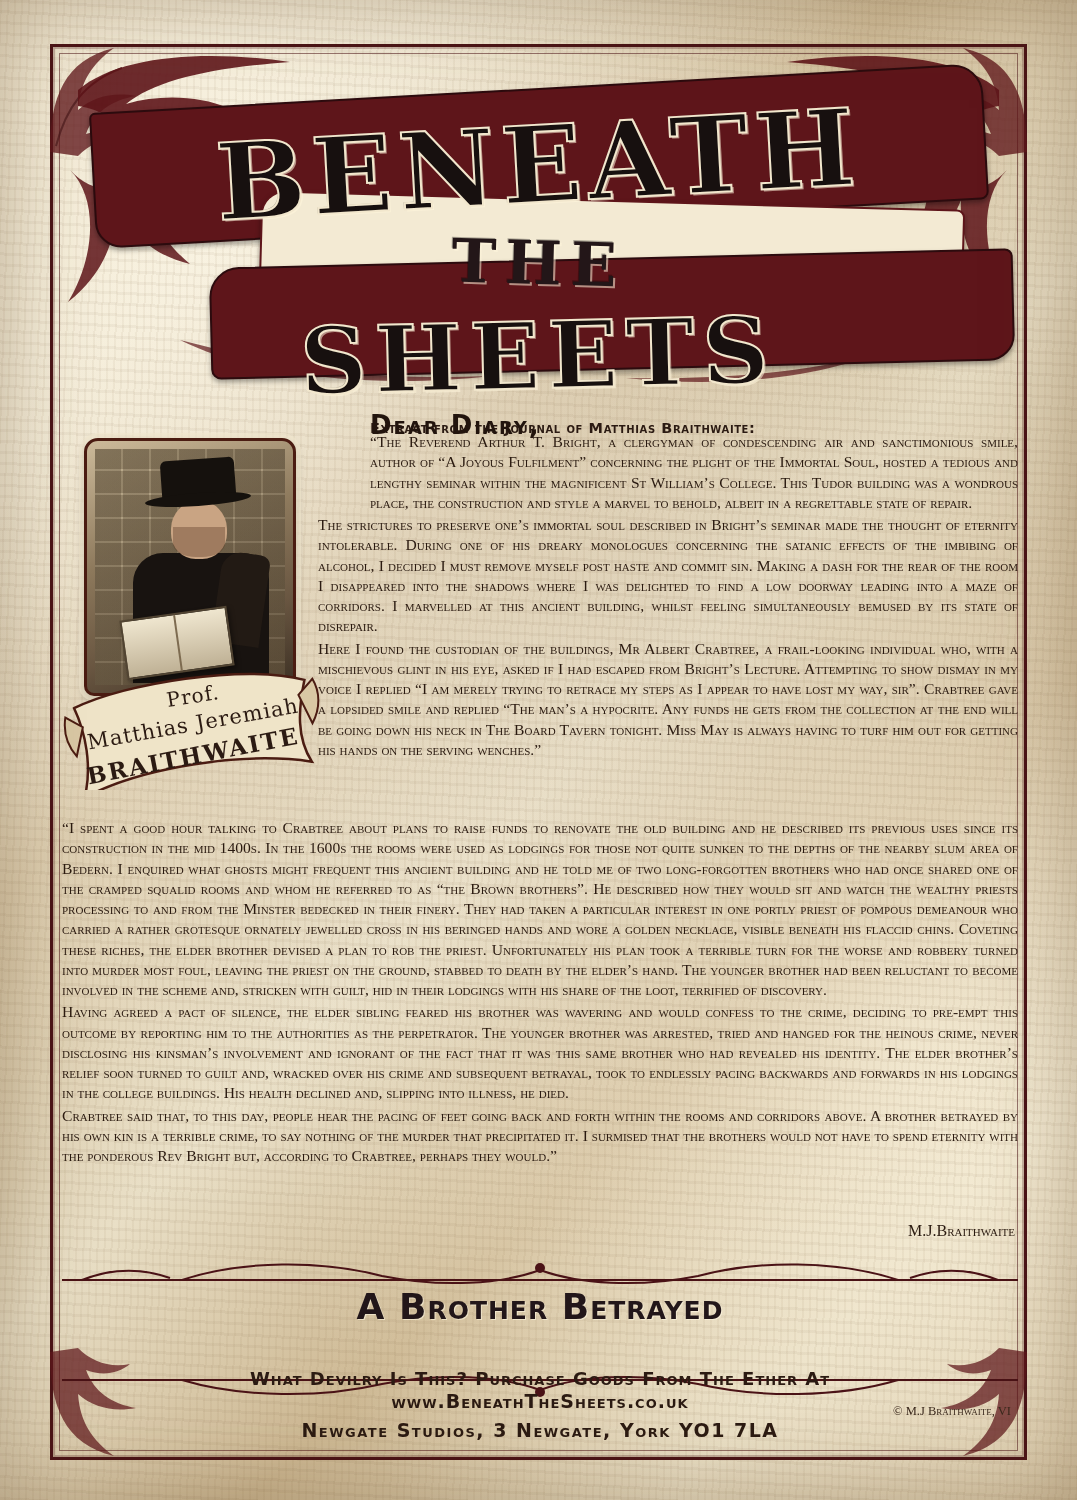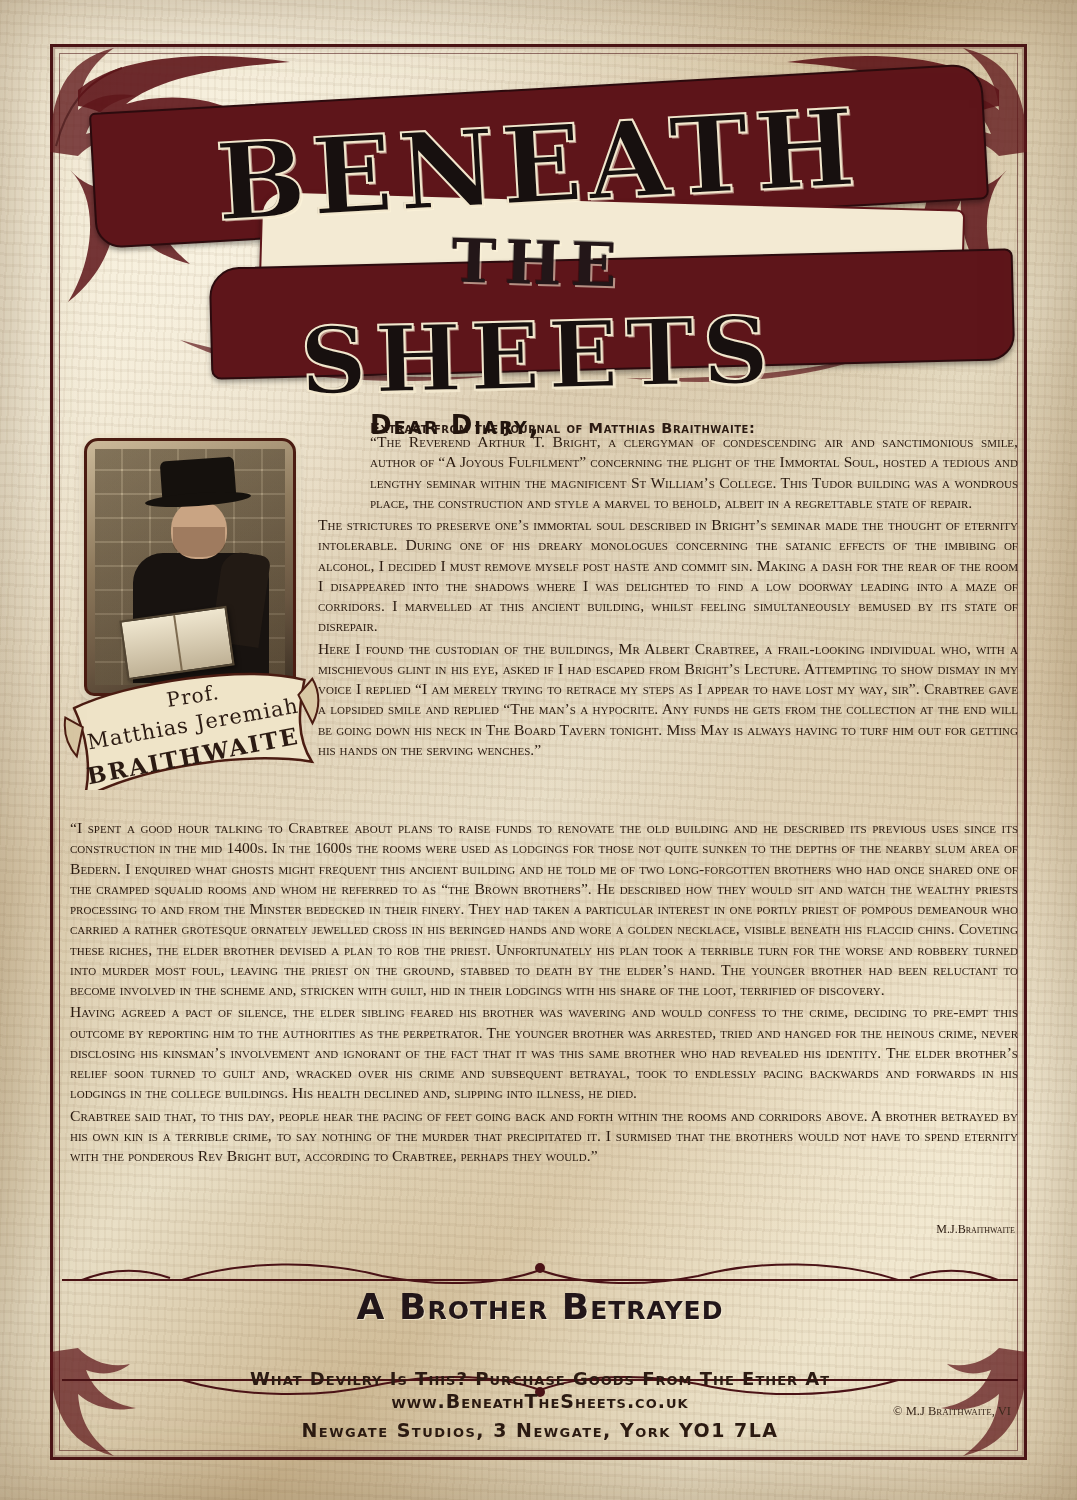--- a/index.html
+++ b/index.html
@@ -236,27 +236,27 @@
     font-size: 15.6px;
   }
   #col-right p { margin: 0 0 2px 0; }
   #col-right p.first { text-indent: 0; }
   #col-full {
     position: absolute;
     left: 62px; top: 818px;
     width: 956px;
     font-size: 15.6px;
   }
-  #col-full p { margin: 0 0 2px 8px; }
+  #col-full p { margin: 0 0 2px 0; }
   #signature {
     position: absolute;
     right: 62px; top: 1222px;
     width: 400px;
     text-align: right;
-    font-size: 12px;
+    font-size: 16px;
     font-variant: small-caps;
     font-family: "Liberation Serif", serif;
     color: #2a1a10;
   }
 
   
   #rule-top {
     position: absolute; left: 62px; top: 1258px; width: 956px; height: 30px;
   }
   #rule-bottom {

